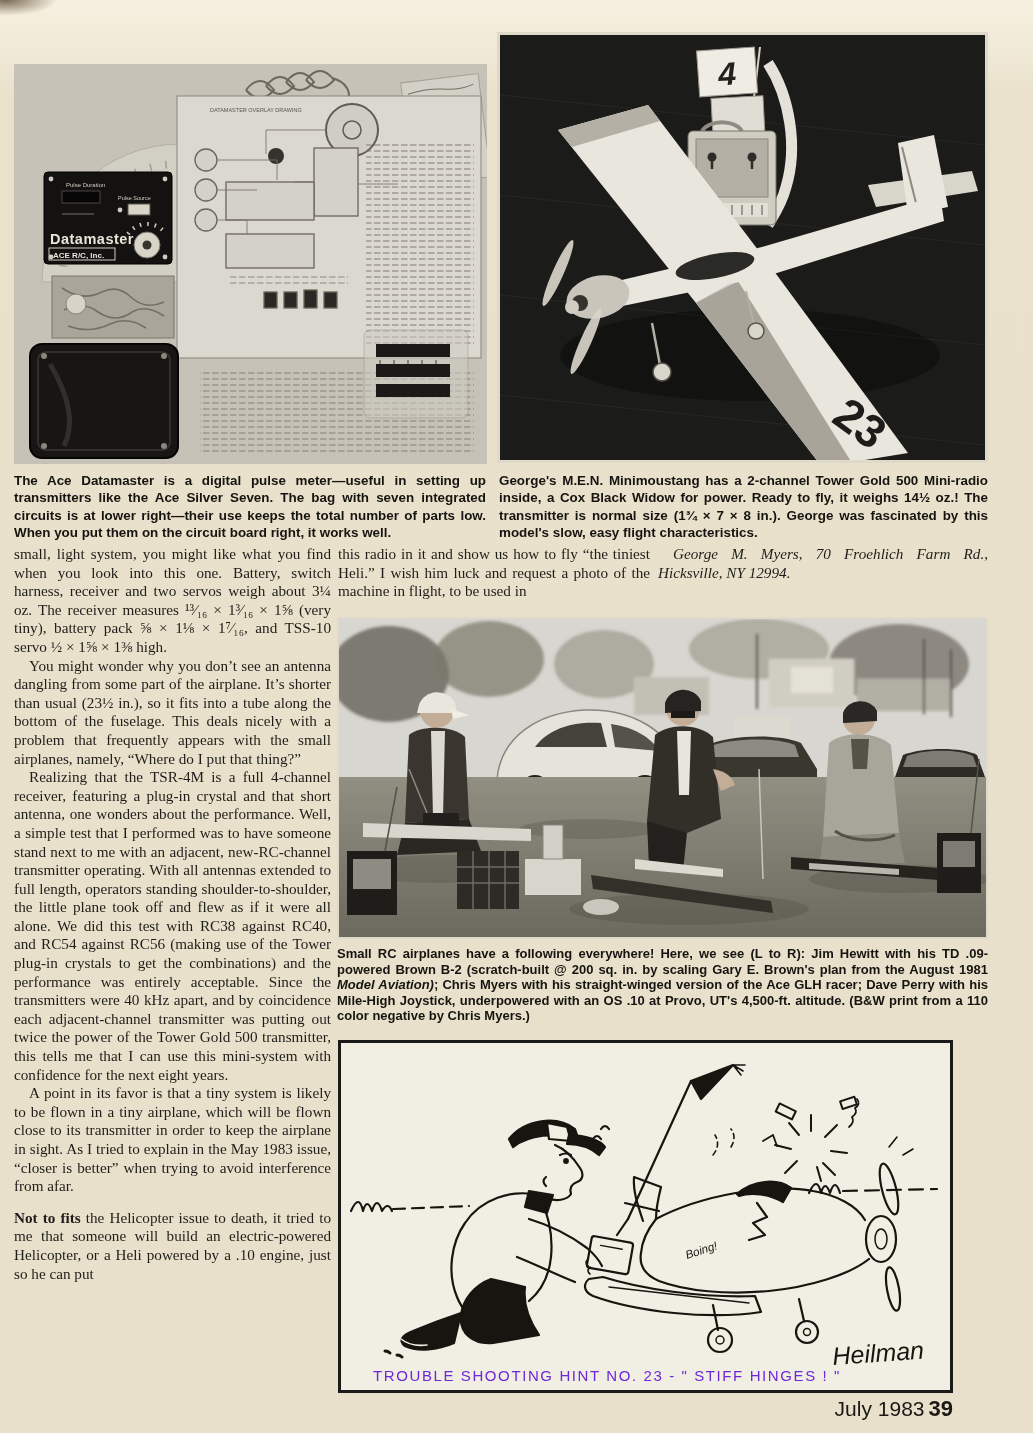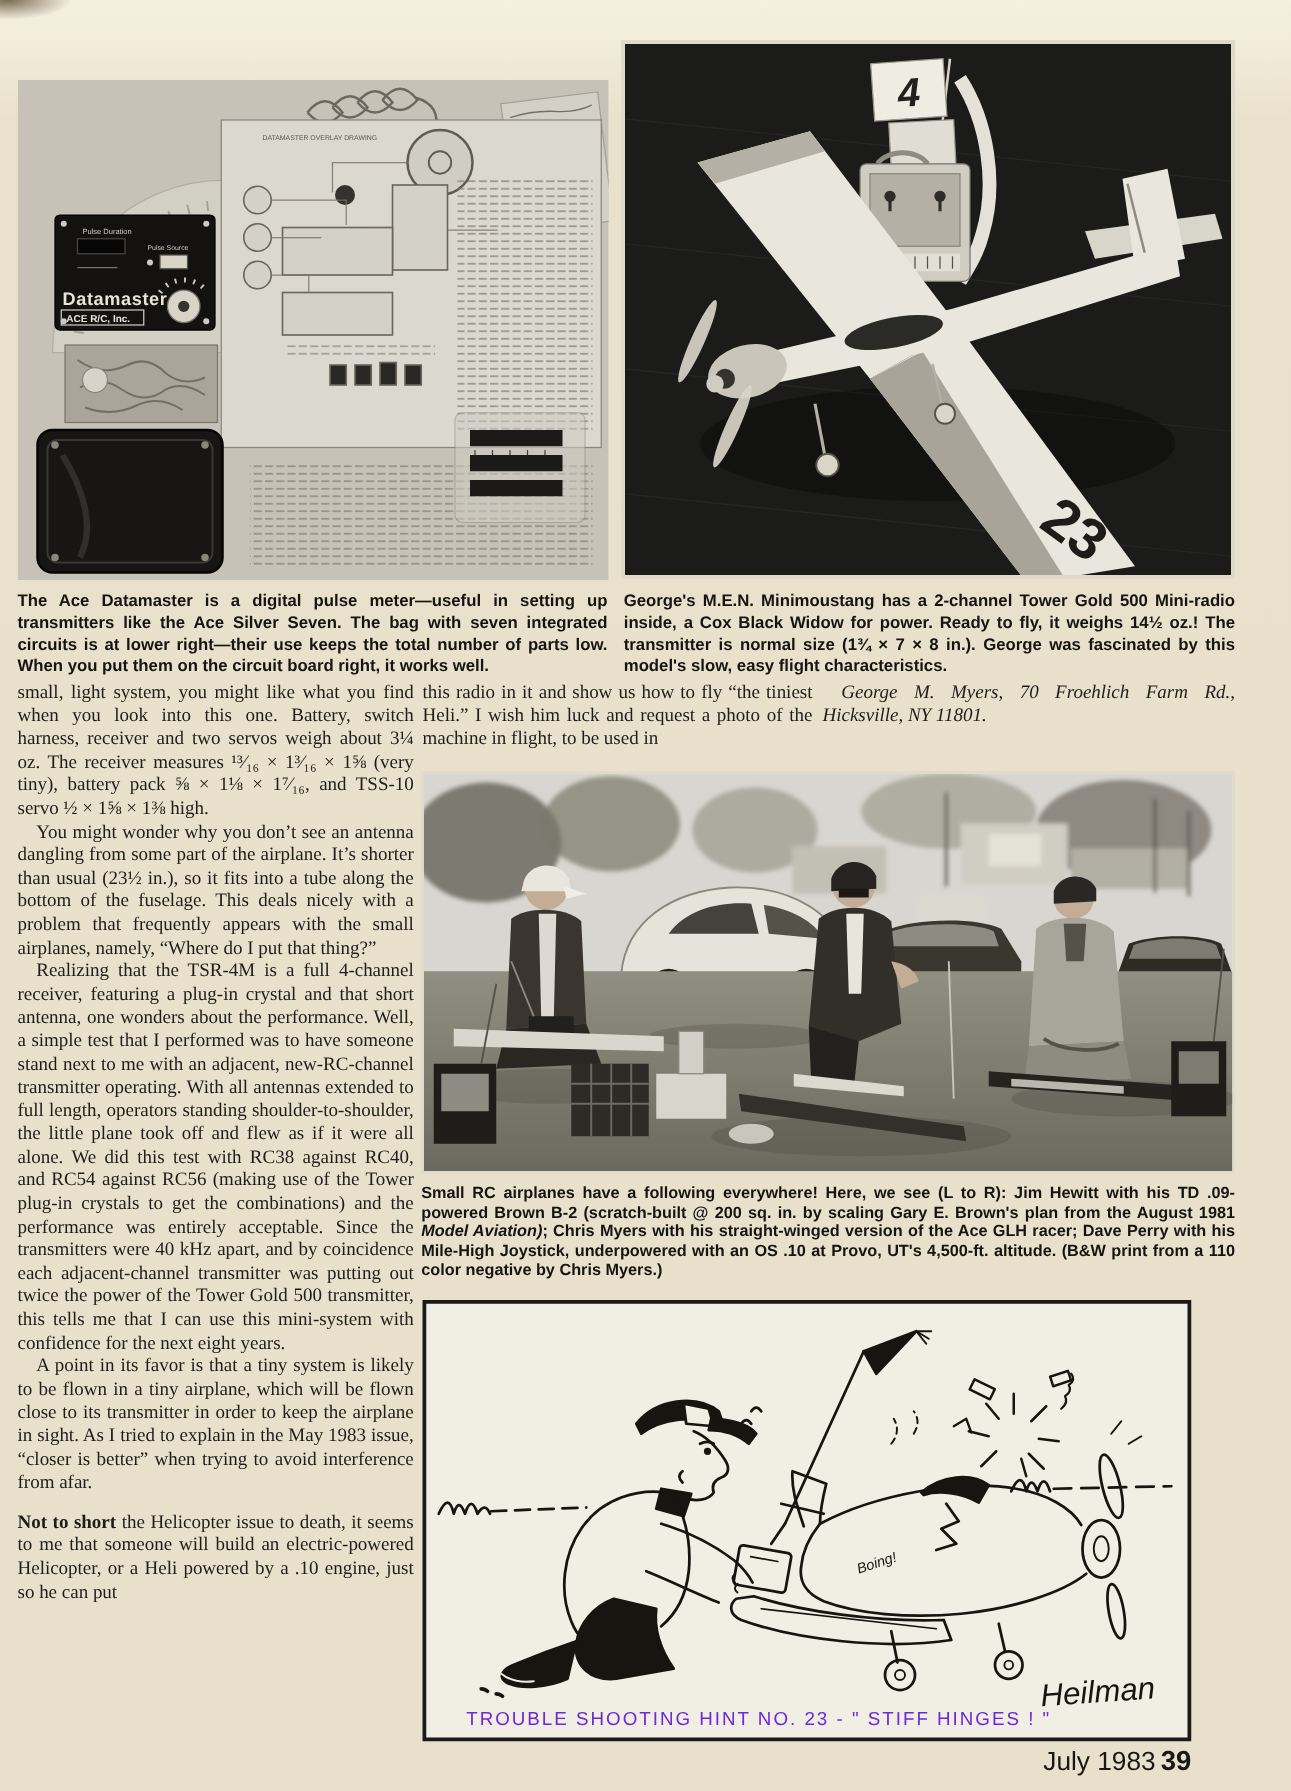--- a/index.html
+++ b/index.html
@@ -221,27 +221,27 @@
   </div>
 
   <div class="cap" style="left:14px;top:472px;width:472px;">The Ace Datamaster is a digital pulse meter—useful in setting up transmitters like the Ace Silver Seven. The bag with seven integrated circuits is at lower right—their use keeps the total number of parts low. When you put them on the circuit board right, it works well.</div>
   <div class="cap" style="left:499px;top:472px;width:489px;">George's M.E.N. Minimoustang has a 2-channel Tower Gold 500 Mini-radio inside, a Cox Black Widow for power. Ready to fly, it weighs 14½ oz.! The transmitter is normal size (1¾ × 7 × 8 in.). George was fascinated by this model's slow, easy flight characteristics.</div>
 
   <div class="col" style="left:14px;top:545px;width:317px;">
     <p class="noindent">small, light system, you might like what you find when you look into this one. Battery, switch harness, receiver and two servos weigh about 3¼ oz. The receiver measures ¹³⁄₁₆ × 1³⁄₁₆ × 1⅝ (very tiny), battery pack ⅝ × 1⅛ × 1⁷⁄₁₆, and TSS-10 servo ½ × 1⅝ × 1⅜ high.</p>
     <p>You might wonder why you don’t see an antenna dangling from some part of the airplane. It’s shorter than usual (23½ in.), so it fits into a tube along the bottom of the fuselage. This deals nicely with a problem that frequently appears with the small airplanes, namely, “Where do I put that thing?”</p>
     <p>Realizing that the TSR-4M is a full 4-channel receiver, featuring a plug-in crystal and that short antenna, one wonders about the performance. Well, a simple test that I performed was to have someone stand next to me with an adjacent, new-RC-channel transmitter operating. With all antennas extended to full length, operators standing shoulder-to-shoulder, the little plane took off and flew as if it were all alone. We did this test with RC38 against RC40, and RC54 against RC56 (making use of the Tower plug-in crystals to get the combinations) and the performance was entirely acceptable. Since the transmitters were 40 kHz apart, and by coincidence each adjacent-channel transmitter was putting out twice the power of the Tower Gold 500 transmitter, this tells me that I can use this mini-system with confidence for the next eight years.</p>
     <p>A point in its favor is that a tiny system is likely to be flown in a tiny airplane, which will be flown close to its transmitter in order to keep the airplane in sight. As I tried to explain in the May 1983 issue, “closer is better” when trying to avoid interference from afar.</p>
-    <p class="noindent gap"><b>Not to short</b><span> the Helicopter issue to death, it seems to me that someone will build an electric-powered Helicopter, or a Heli powered by a .10 engine, just so he can put</span></p>
+    <p class="noindent gap"><b>Not to fits</b><span> the Helicopter issue to death, it tried to me that someone will build an electric-powered Helicopter, or a Heli powered by a .10 engine, just so he can put</span></p>
   </div>
   <div class="col" style="left:338px;top:545px;width:312px;">
     <p class="noindent">this radio in it and show us how to fly “the tiniest Heli.” I wish him luck and request a photo of the machine in flight, to be used in</p>
   </div>
   <div class="col" style="left:658px;top:545px;width:330px;">
-    <p class="byline">George M. Myers, 70 Froehlich Farm Rd., Hicksville, NY 11801.</p>
+    <p class="byline">George M. Myers, 70 Froehlich Farm Rd., Hicksville, NY 12994.</p>
   </div>
 
   <div class="photo" style="left:337px;top:617px;width:651px;height:322px;border:2px solid #dfdacb;box-sizing:border-box;">
     <svg width="647" height="318" viewBox="0 0 647 318">
       <defs>
         <linearGradient id="gp-grass" x1="0" y1="0" x2="0" y2="1">
           <stop offset="0" stop-color="#918e82"></stop>
             <stop offset="1" stop-color="#6c695e"></stop>
         </linearGradient>
         <filter id="gp-blur">

